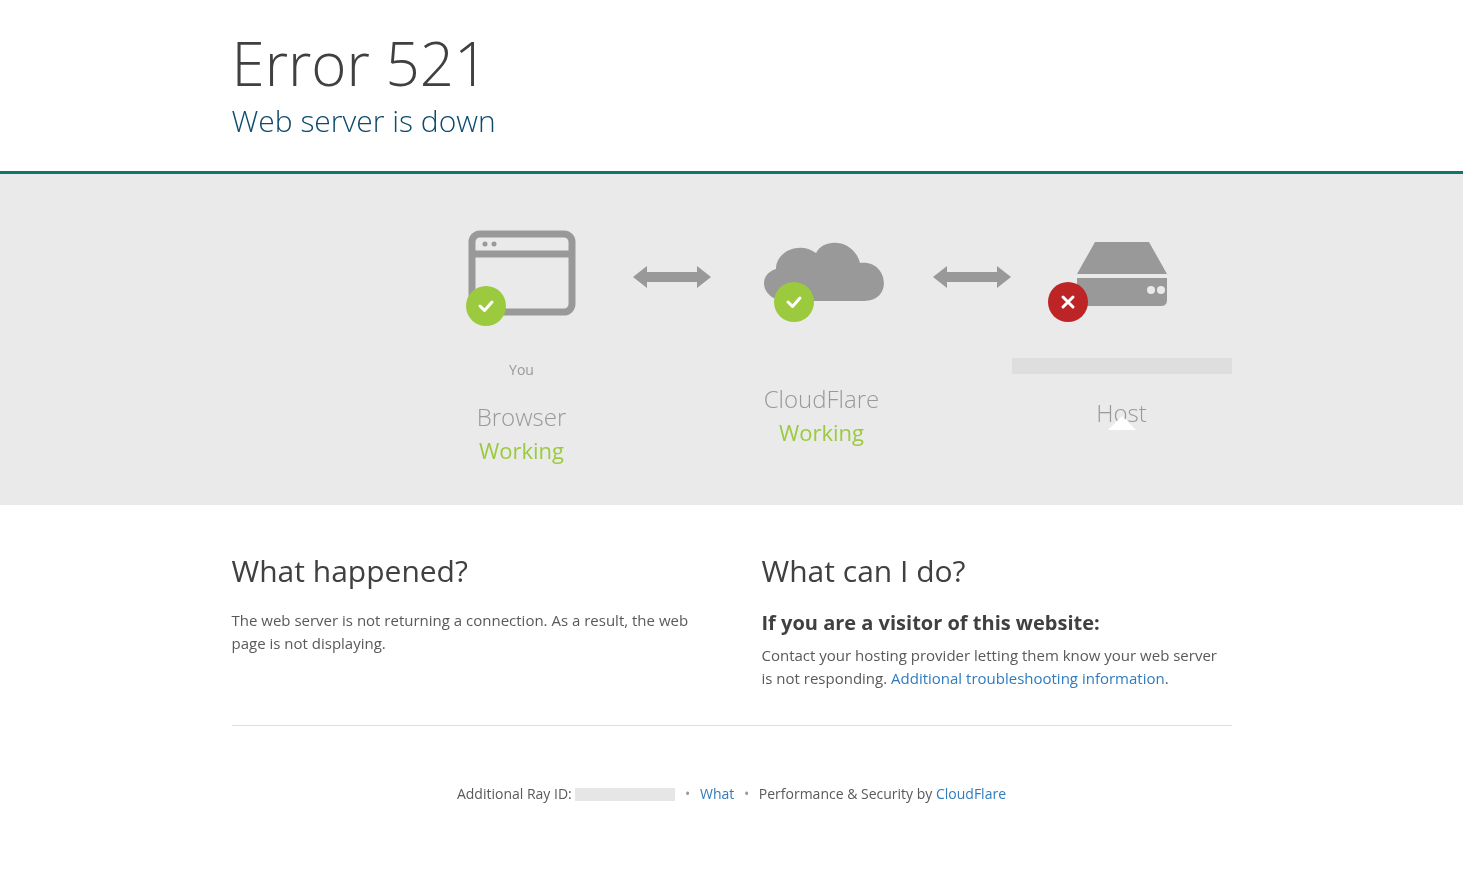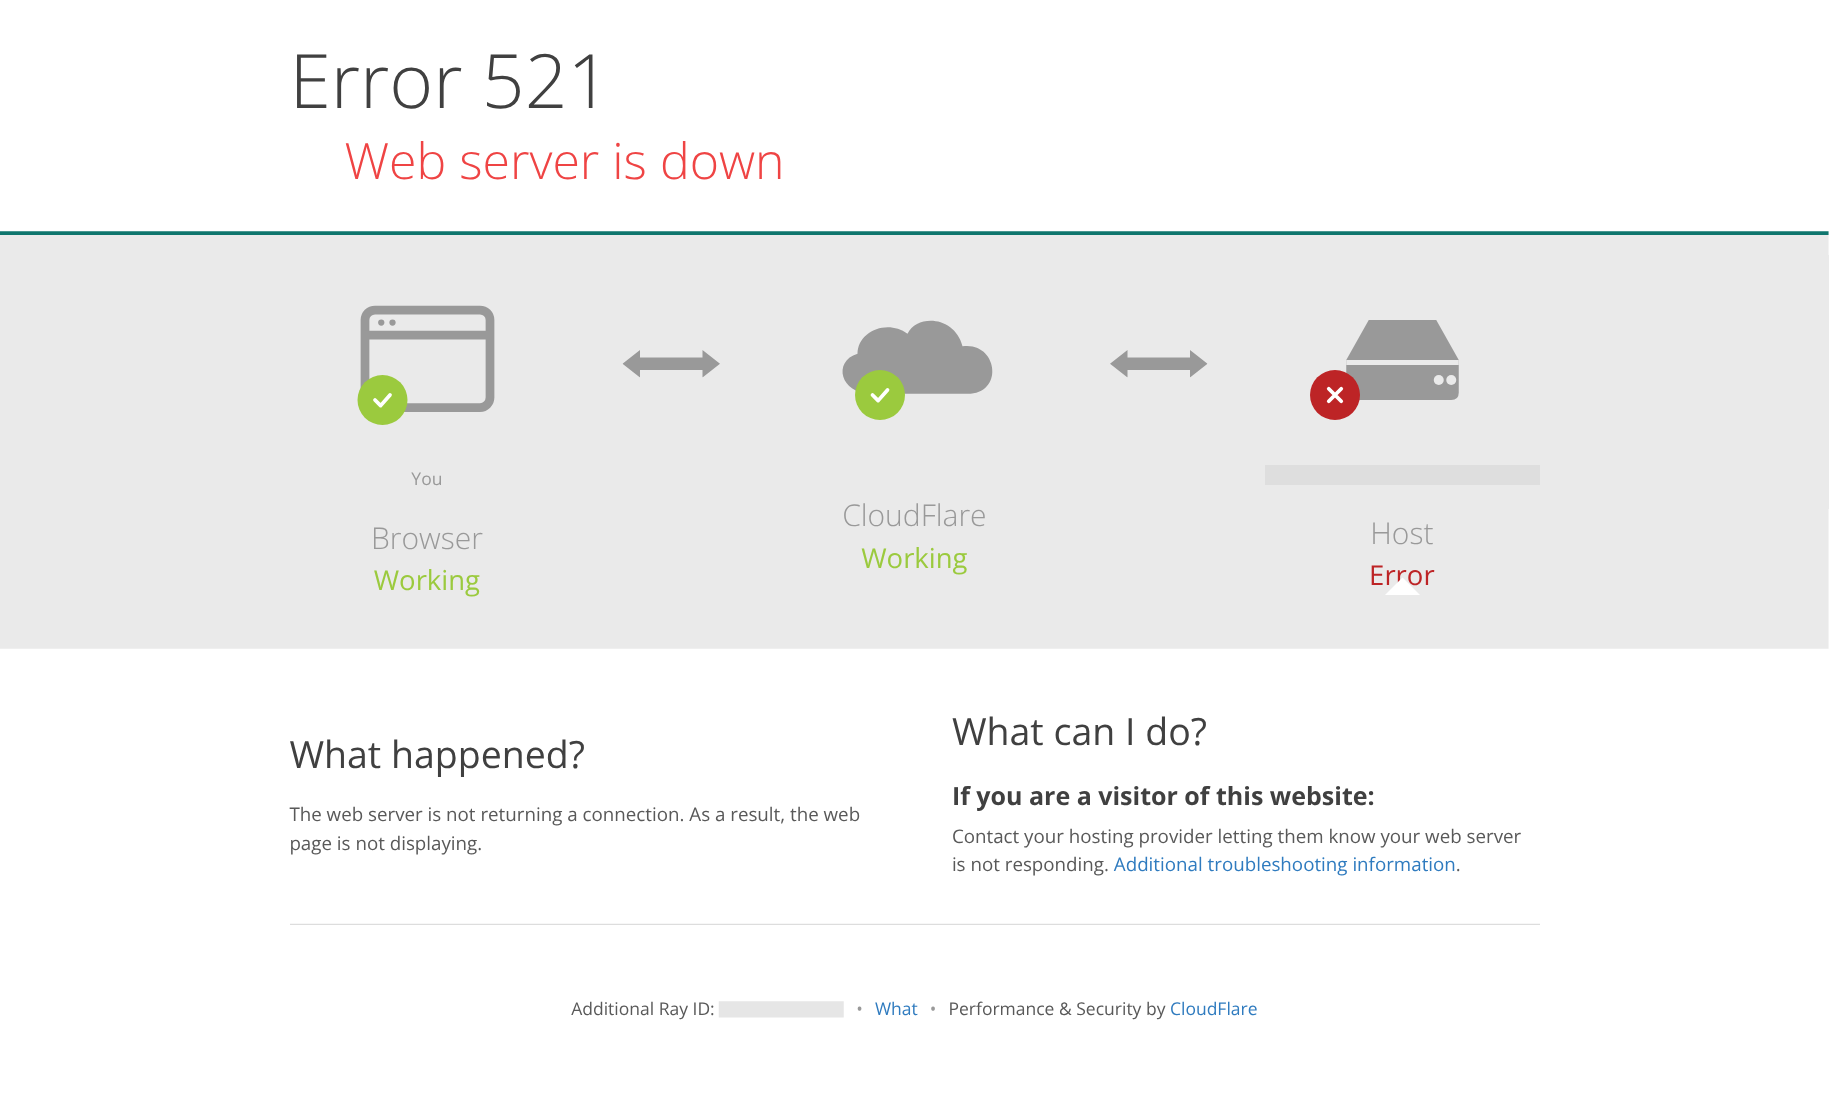--- a/index.html
+++ b/index.html
@@ -13,34 +13,33 @@
   .container { width: 1000px; margin: 0 auto; }
   .header-section { padding: 30px 0 30px 0; border-bottom: 3px solid #0f766e; }
   h1.error-title {
     font-size: 60px;
     font-weight: 300;
     color: #404040;
     line-height: 1.1;
     margin-bottom: 4px;
   }
   h2.error-subtitle {
-    font-size: 40px;
+    font-size: 30px;
     font-weight: 300;
-    color: #ef4444;
-    margin-left: 44px;
+    color: #0c4a6e;
   }
   .status-band {
     background: #eaeaea;
     padding: 50px 0 40px 0;
     position: relative;
   }
   .status-row {
     display: flex;
     align-items: flex-start;
-    justify-content: space-between;
+    justify-content: flex-end;
   }
   .status-item {
     width: 220px;
     text-align: center;
     position: relative;
   }
   .status-arrow {
     width: 80px;
     display: flex;
     align-items: center;
@@ -90,21 +89,21 @@
   }
   .pointer-notch::after {
     content: "";
     width: 0; height: 0;
     border-left: 14px solid transparent;
     border-right: 14px solid transparent;
     border-bottom: 14px solid #fff;
   }
 
   .info-section { padding: 45px 0 30px 0; }
-  .info-cols { display: flex; gap: 60px; align-items: center; }
+  .info-cols { display: flex; gap: 60px; }
   .info-col { flex: 1; }
   .info-col h2 {
     font-size: 30px;
     font-weight: 400;
     color: #404040;
     margin-bottom: 18px;
   }
   .info-col h3 {
     font-size: 20px;
     font-weight: 700;
@@ -223,21 +222,20 @@
             <circle cx="94" cy="56" r="4" fill="#eaeaea"></circle>
           </svg>
           <div class="badge badge-err" style="left:36px; top:58px;">
             <svg width="16" height="16" viewBox="0 0 16 16">
                 <path d="M3 3 L13 13 M13 3 L3 13" stroke="#fff" stroke-width="3" stroke-linecap="round"></path>
               </svg>
           </div>
         </div>
         <div class="host-placeholder"></div>
         <div class="status-label-big" style="margin-top:22px;">Host</div>
-        <div class="status-status status-err">Error</div>
 
         <div class="pointer-notch"></div>
       </div>
 
     </div>
   </div>
 </div>
 
 <div class="info-section">
   <div class="container">

